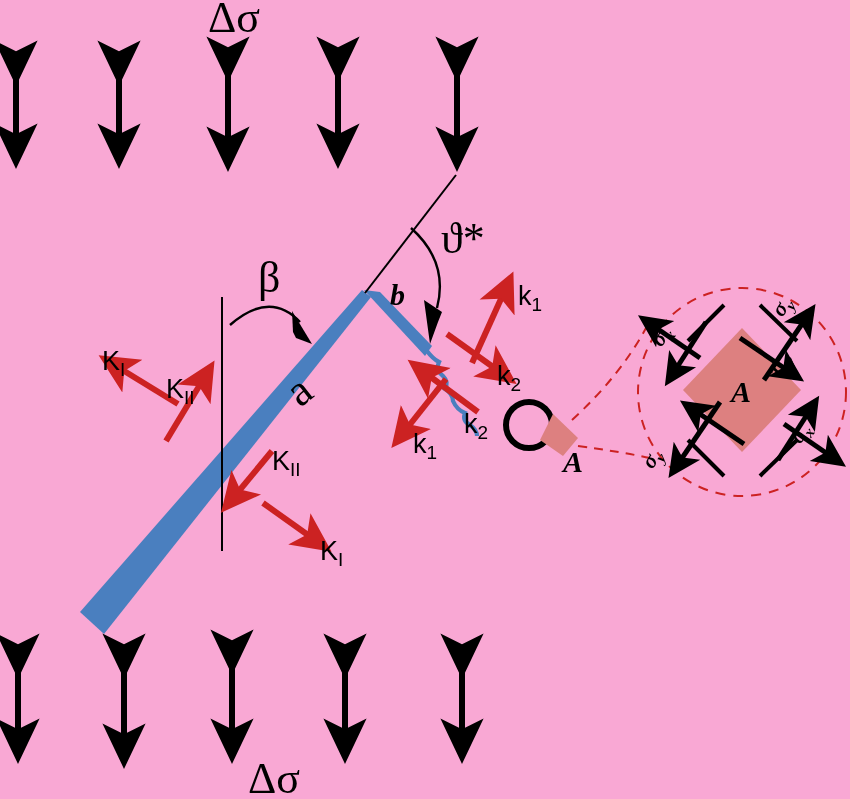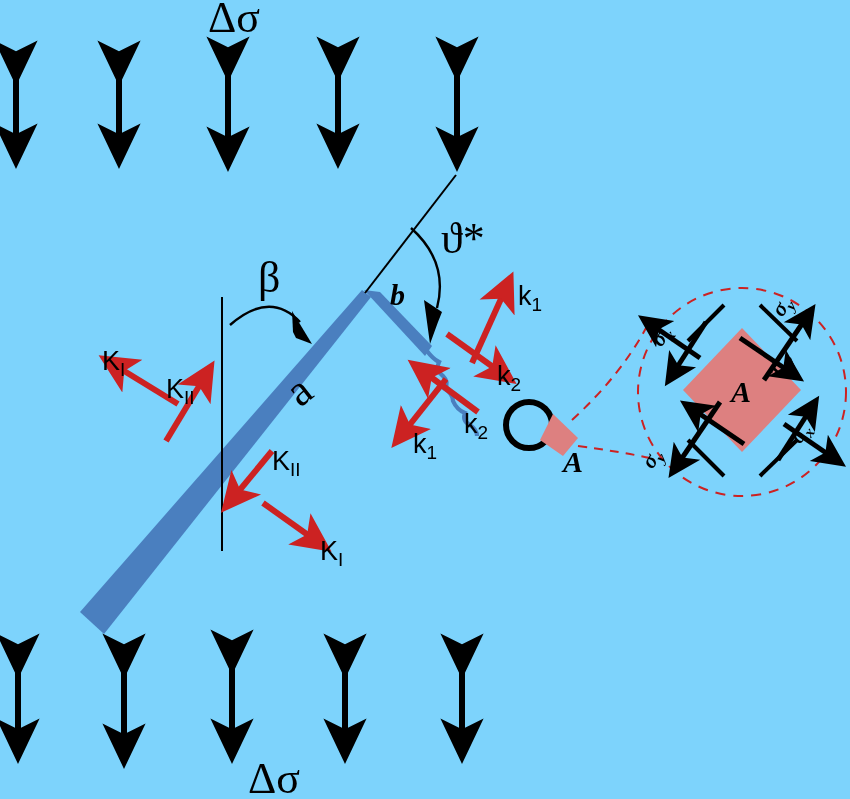--- a/index.html
+++ b/index.html
@@ -10,21 +10,21 @@
   body {
     width: 850px;
     height: 799px;
     font-family: "Liberation Sans", sans-serif;
     overflow: hidden;
   }
   #diagram-root {
     position: relative;
     width: 850px;
     height: 799px;
-    background: #7dd3fc;
+    background: #f9a8d4;
   }
   svg#fig {
     display: block;
     width: 850px;
     height: 799px;
   }
   .lbl-greek-big {
     font-family: "Liberation Serif", serif;
     fill: #000000;
     font-size: 44px;

